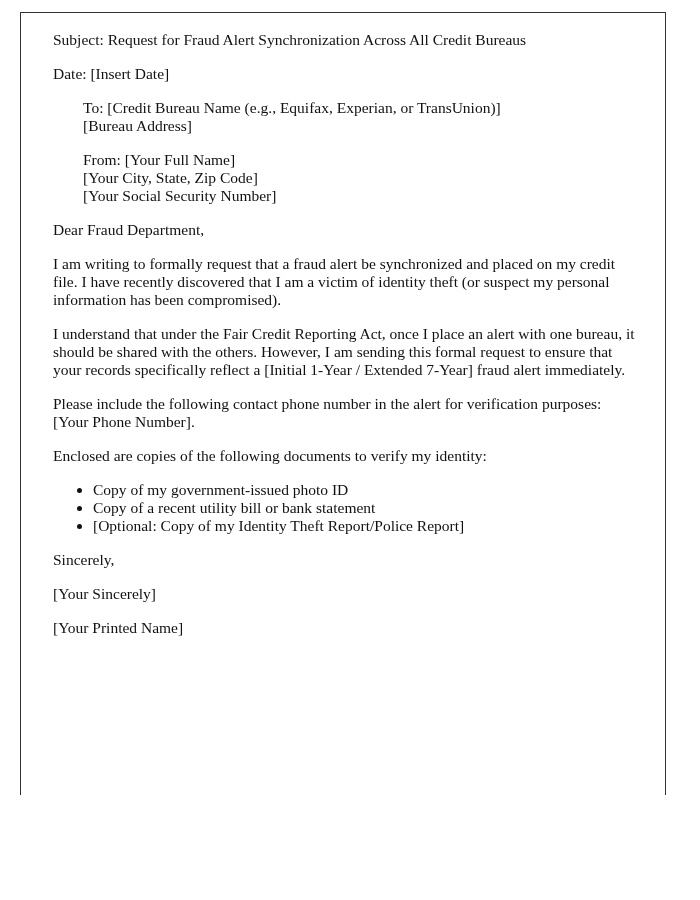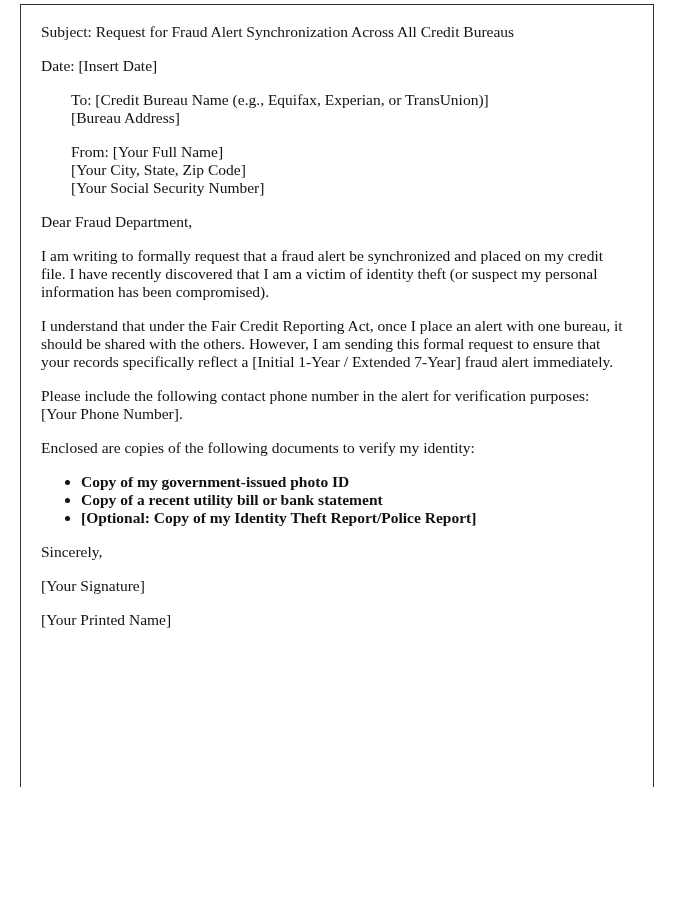--- a/index.html
+++ b/index.html
@@ -1,33 +1,33 @@
 <!DOCTYPE html>
 <html><head>
   <meta charset="utf-8">
   <style>
     html, body { margin: 0; padding: 0; background: #ffffff; }
     body { width: 700px; height: 900px; position: relative; overflow: hidden; }
     .letter {
       position: absolute;
       left: 20px;
-      top: 4px;
+      top: 12px;
       width: 584px;
       height: 754px;
-      padding: 18px 28px 10px 20px;
+      padding: 18px 28px 10px 32px;
       border: 1px solid #333333;
       border-bottom: none;
       font-family: "Liberation Serif", serif;
       font-size: 15.5px;
       line-height: 18px;
       color: #111111;
     }
     .letter p { margin: 0 0 16px 0; }
     .letter ul { margin: 0 0 16px 0; padding-left: 40px; }
-    .letter li { margin: 0; font-weight: bold; }
+    .letter li { margin: 0; }
     .line { display: block; margin-left: 30px; }
   </style>
 </head>
 <body>
 
 <div class="letter">
   <p>Subject: Request for Fraud Alert Synchronization Across All Credit Bureaus</p>
   <p>Date: [Insert Date]</p>
   <p>
     <span class="line">To: [Credit Bureau Name (e.g., Equifax, Experian, or TransUnion)]</span>
@@ -42,15 +42,15 @@
   <p>I am writing to formally request that a fraud alert be synchronized and placed on my credit file. I have recently discovered that I am a victim of identity theft (or suspect my personal information has been compromised).</p>
   <p>I understand that under the Fair Credit Reporting Act, once I place an alert with one bureau, it should be shared with the others. However, I am sending this formal request to ensure that your records specifically reflect a [Initial 1-Year / Extended 7-Year] fraud alert immediately.</p>
   <p>Please include the following contact phone number in the alert for verification purposes: [Your Phone Number].</p>
   <p>Enclosed are copies of the following documents to verify my identity:</p>
   <ul>
     <li>Copy of my government-issued photo ID</li>
     <li>Copy of a recent utility bill or bank statement</li>
     <li>[Optional: Copy of my Identity Theft Report/Police Report]</li>
   </ul>
   <p>Sincerely,</p>
-  <p>[Your Signature]</p>
+  <p>[Your Sincerely]</p>
   <p>[Your Printed Name]</p>
 </div>
 
 </body></html>

